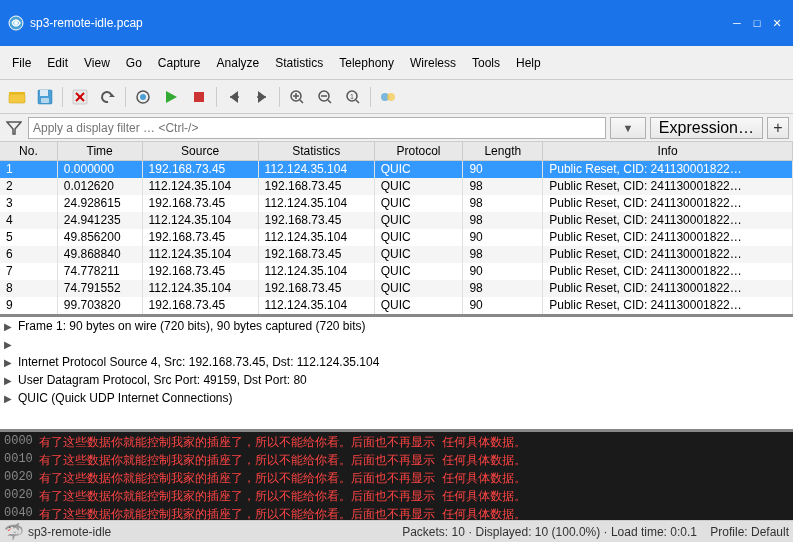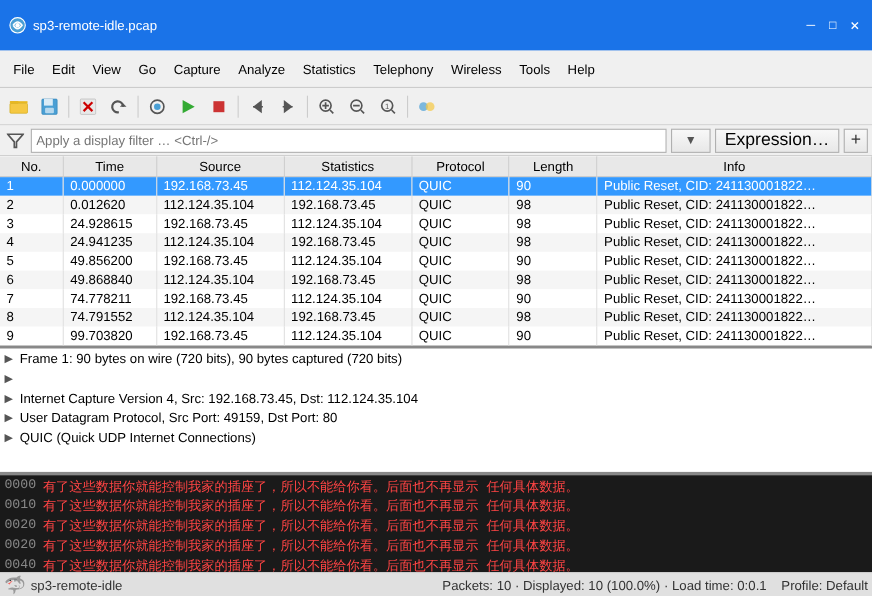--- a/index.html
+++ b/index.html
@@ -537,21 +537,21 @@
   <div id="detail-list">
   <div class="detail-item">
         <span class="detail-expand">▶</span>
         <span class="detail-text">Frame 1: 90 bytes on wire (720 bits), 90 bytes captured (720 bits)</span>
       </div>
       <div class="detail-item">
         <span class="detail-expand">▶</span>
       </div>
       <div class="detail-item">
         <span class="detail-expand">▶</span>
-        <span class="detail-text">Internet Capture Version 4, Src: 192.168.73.45, Dst: 112.124.35.104</span>
+        <span class="detail-text">Internet Protocol Source 4, Src: 192.168.73.45, Dst: 112.124.35.104</span>
       </div>
       <div class="detail-item">
         <span class="detail-expand">▶</span>
         <span class="detail-text">User Datagram Protocol, Src Port: 49159, Dst Port: 80</span>
       </div>
       <div class="detail-item">
         <span class="detail-expand">▶</span>
         <span class="detail-text">QUIC (Quick UDP Internet Connections)</span>
       </div>
     </div>

